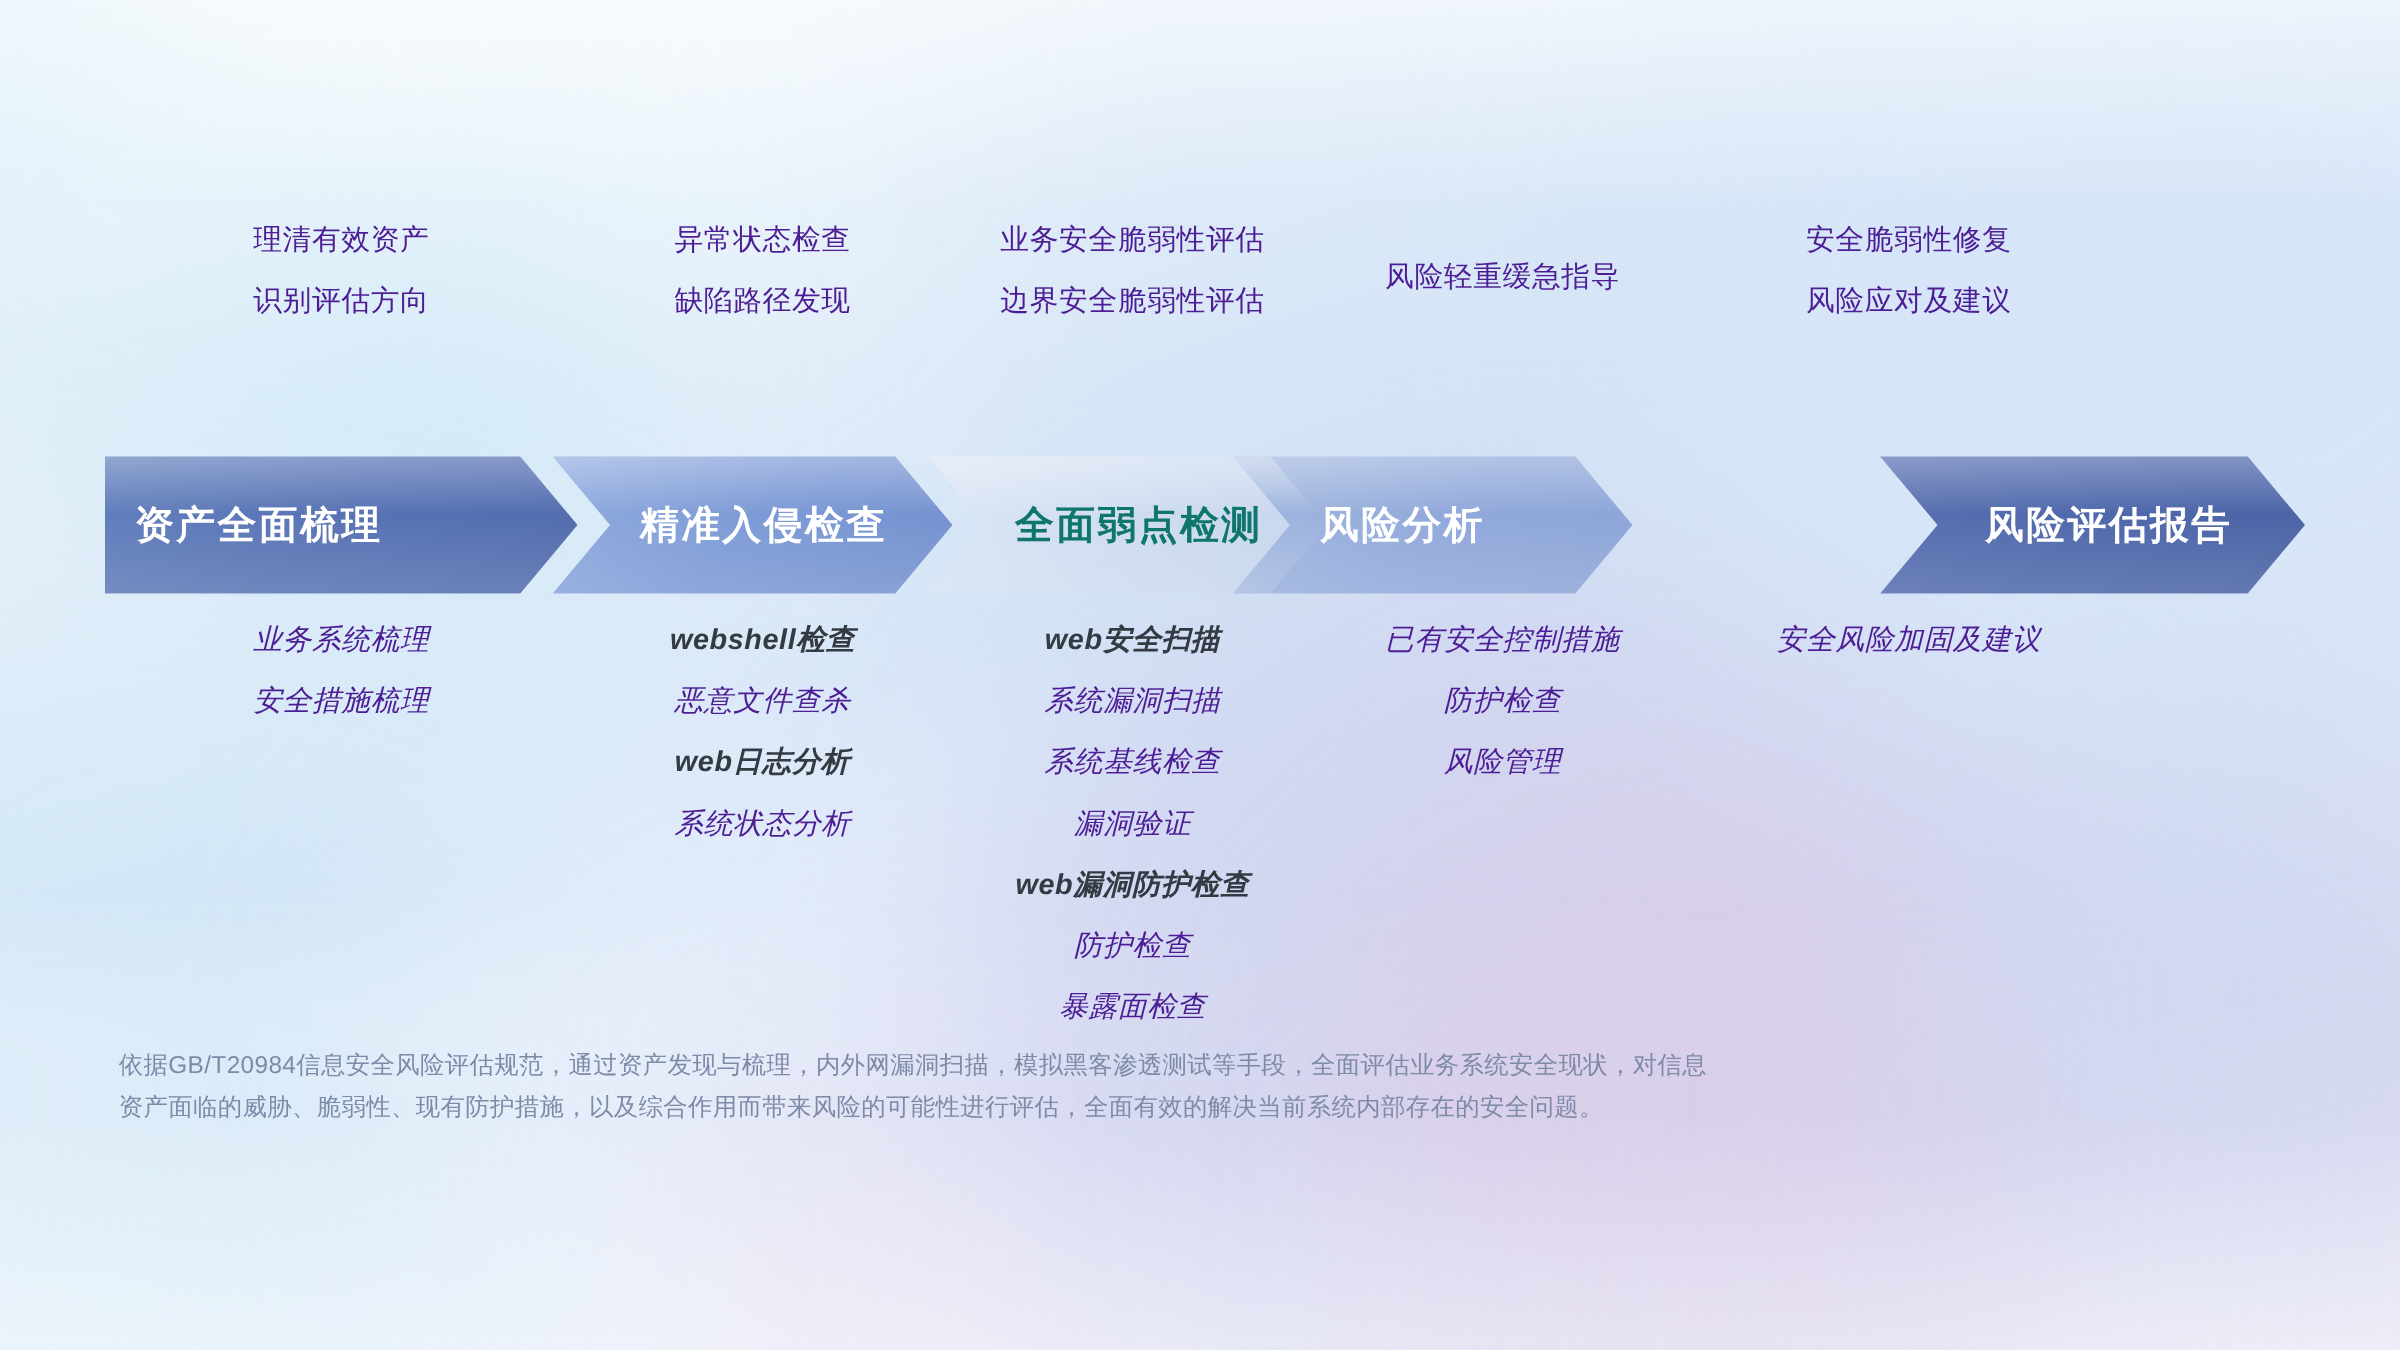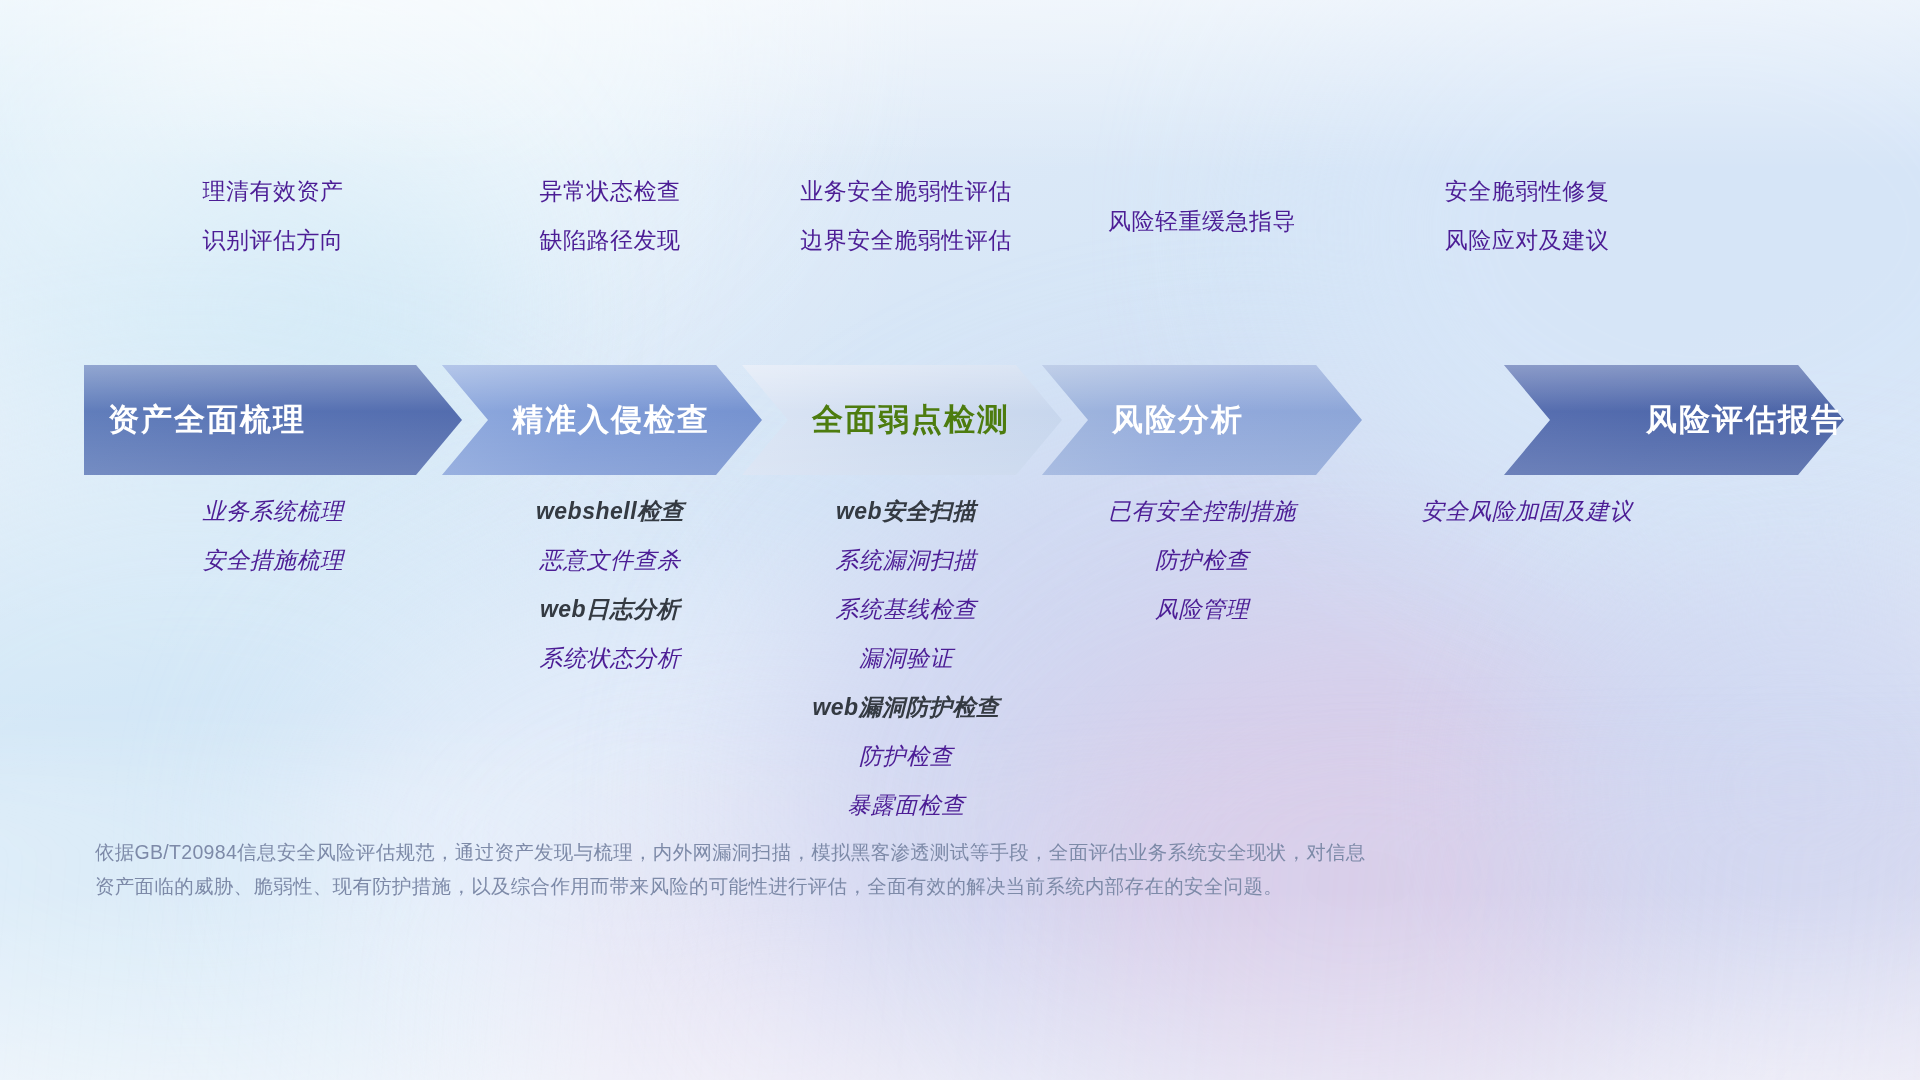--- a/index.html
+++ b/index.html
@@ -102,22 +102,22 @@
   }
   .shape.glow{
     position:absolute;inset:0;z-index:2;pointer-events:none;
     background:linear-gradient(180deg, rgba(255,255,255,.30), rgba(255,255,255,0) 42%, rgba(255,255,255,.14));
   }
 
   
   #arrow1{left:0;width:378px;padding-left:24px;}
   #arrow2{left:358px;width:320px;padding-left:70px;}
   #arrow3{left:658px;width:320px;padding-left:70px;}
-  #arrow4{left:958px;width:320px;padding-left:70px;}
-  #arrow6{left:1420px;width:340px;padding-left:84px;justify-content:flex-end;}
+  #arrow4{left:902px;width:320px;padding-left:70px;}
+  #arrow6{left:1420px;width:340px;padding-left:84px;}
 
   
   #footer{
     position:absolute;left:95px;top:836px;width:1520px;
     color:#7d8aa8;font-size:19.5px;line-height:1.72;letter-spacing:.3px;
   }
   #footer p{margin:0;}
 </style>
 </head>
 <body>
@@ -176,21 +176,21 @@
 
     <div class="arrow" id="arrow2">
       <div class="shape tip-both" style="background:linear-gradient(135deg,#94aee0 0%,#7d9ad6 50%,#728fcd 100%);"></div>
       <div class="shape tip-both glow"></div>
       <span class="lbl" style="color:#ffffff">精准入侵检查</span>
     </div>
 
     <div class="arrow" id="arrow3">
       <div class="shape tip-both" style="background:linear-gradient(135deg,#dfe8f6 0%,#cfdcf0 52%,#c4d4ec 100%);"></div>
       <div class="shape tip-both glow"></div>
-      <span class="lbl" style="color:#4d7c0f">全面弱点检测</span>
+      <span class="lbl" style="color:#0f766e">全面弱点检测</span>
     </div>
 
     <div class="arrow" id="arrow4">
       <div class="shape tip-both" style="background:linear-gradient(135deg,#a5badf 0%,#91a9db 52%,#8ba4d6 100%);"></div>
       <div class="shape tip-both glow"></div>
       <span class="lbl" style="color:#ffffff">风险分析</span>
     </div>
 
     <div class="arrow" id="arrow6">
       <div class="shape tip-both" style="background:linear-gradient(135deg,#5a71b2 0%,#4f68ab 50%,#4a62a4 100%);"></div>

